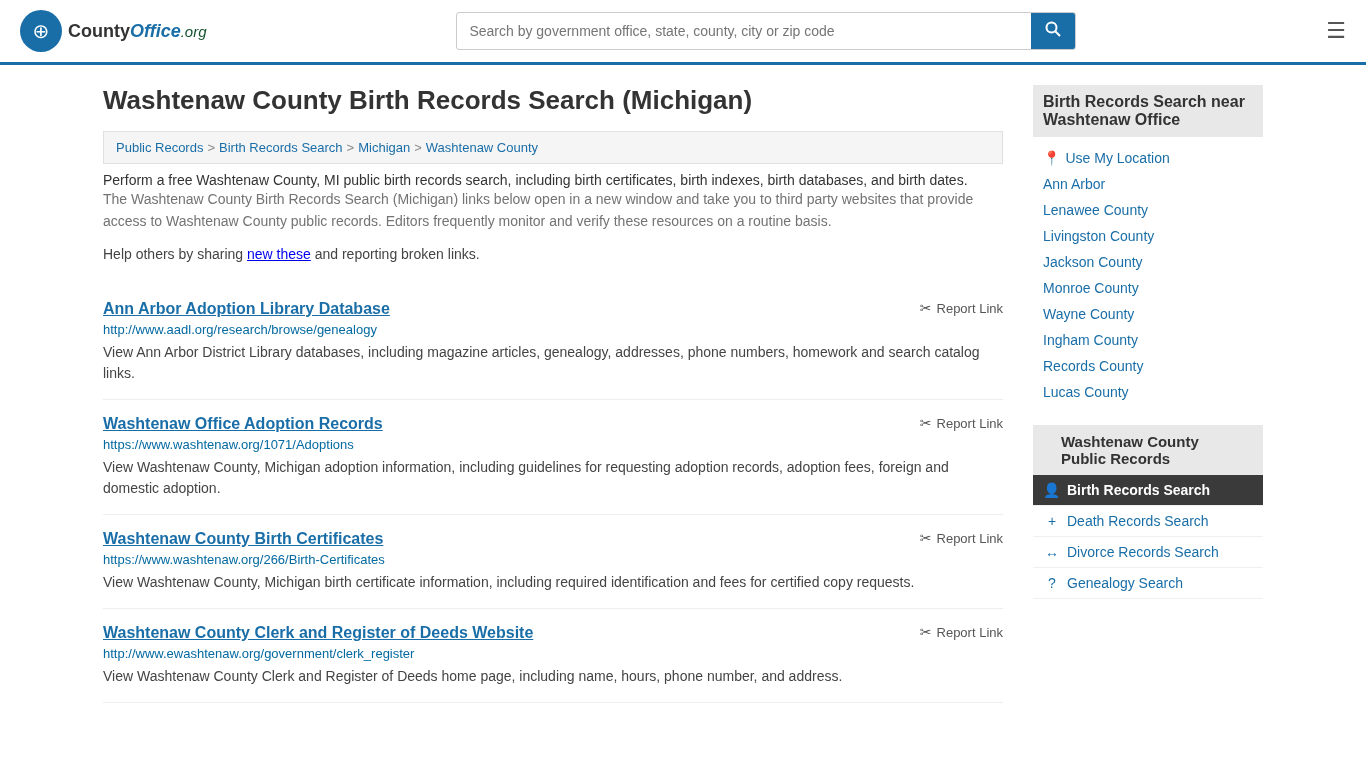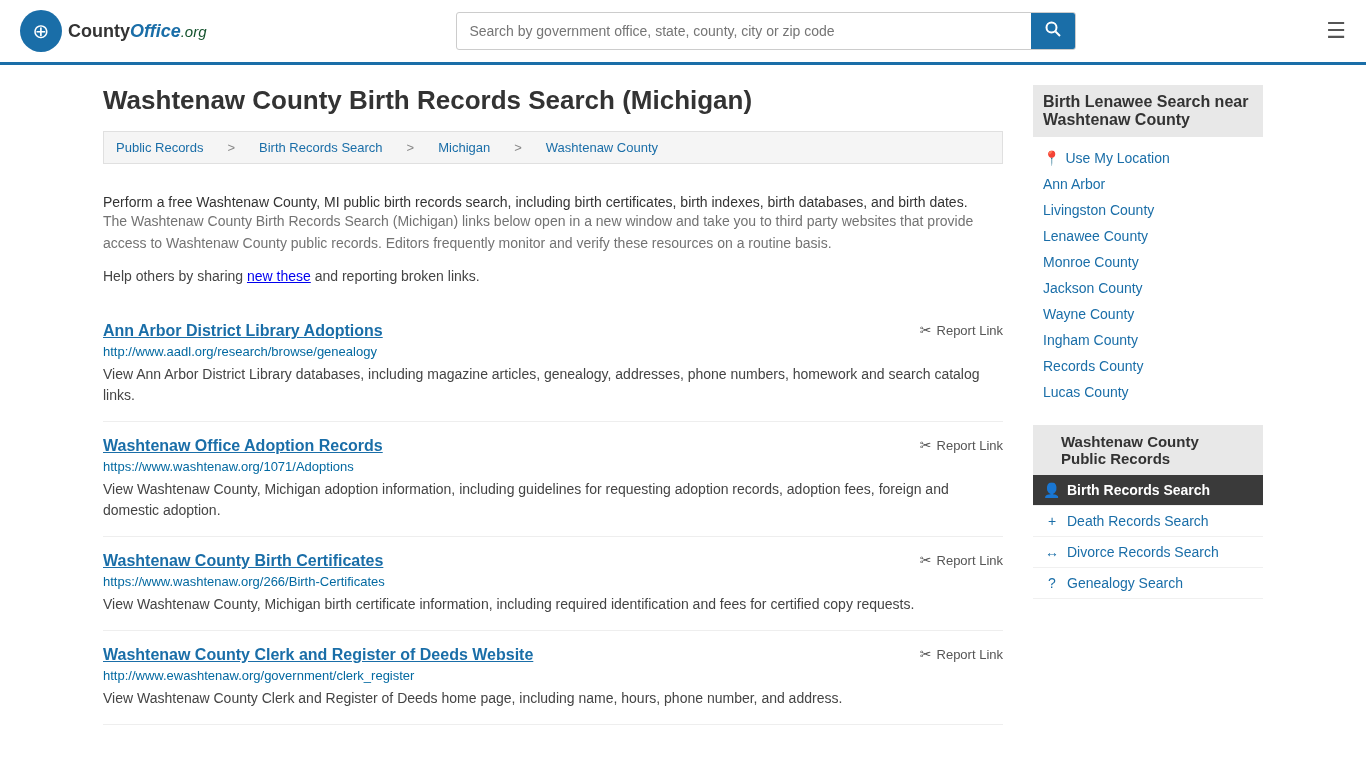--- a/index.html
+++ b/index.html
@@ -61,24 +61,24 @@
       font-weight: bold;
       color: #333;
       margin-bottom: 15px;
     }
     #breadcrumb {
       background: #f5f5f5;
       padding: 8px 12px;
       border: 1px solid #e0e0e0;
       font-size: 13px;
       color: #555;
-      margin-bottom: 30px;
-      display: flex;
-      align-items: center;
-      gap: 24px;
+      margin-bottom: 8px;
+      display: flex;
+      align-items: center;
+      gap: 4px;
       flex-wrap: wrap;
     }
     #breadcrumb a { color: #1a6ea8; text-decoration: none; }
     .bc-sep { color: #888; }
 
     
     .result-item {
       border-bottom: 1px solid #eee;
       padding: 15px 0;
     }
@@ -206,21 +206,21 @@
 
     <p class="intro-text">Perform a free Washtenaw County, MI public birth records search, including birth certificates, birth indexes, birth databases, and birth dates.</p>
     <p class="intro-text" style="margin-bottom:10px;line-height:1.6;color:#737373;font-size:14px;">The Washtenaw County Birth Records Search (Michigan) links below open in a new window and take you to third party websites that provide access to Washtenaw County public records. Editors frequently monitor and verify these resources on a routine basis.</p>
     <p class="help-text" style="font-size:14px;line-height:1.6;color:#444;margin-bottom:20px;">
       <span>Help others by sharing </span><a href="#">new these</a><span> and reporting broken links.</span>
     </p>
 
     <div id="results-list">
         <div class="result-item">
     <div class="result-header">
-      <span class="result-title">Ann Arbor District Library Adoptions</span>
+      <span class="result-title">Ann Arbor Adoption Library Database</span>
       <span class="report-link">
         <span class="report-link-icon">✂</span>
         <span>Report Link</span>
       </span>
     </div>
     <div class="result-url">http://www.aadl.org/research/browse/genealogy</div>
     <div class="result-desc">View Ann Arbor District Library databases, including magazine articles, genealogy, addresses, phone numbers, homework and search catalog links.</div>
   </div>
         <div class="result-item">
     <div class="result-header">
@@ -254,33 +254,33 @@
     </div>
     <div class="result-url">http://www.ewashtenaw.org/government/clerk_register</div>
     <div class="result-desc">View Washtenaw County Clerk and Register of Deeds home page, including name, hours, phone number, and address.</div>
   </div>
       </div>
   </div>
 
   <div id="sidebar">
 
     <div class="sidebar-section">
-      <div class="sidebar-heading">Birth Lenawee Search near Washtenaw County</div>
+      <div class="sidebar-heading">Birth Records Search near Washtenaw Office</div>
 
       <div class="use-location">
         <span class="location-icon">📍</span>
         <span>Use My Location</span>
       </div>
 
       <div id="nearby-links">
           <a class="sidebar-link" href="#">Ann Arbor</a>
+          <a class="sidebar-link" href="#">Lenawee County</a>
           <a class="sidebar-link" href="#">Livingston County</a>
-          <a class="sidebar-link" href="#">Lenawee County</a>
+          <a class="sidebar-link" href="#">Jackson County</a>
           <a class="sidebar-link" href="#">Monroe County</a>
-          <a class="sidebar-link" href="#">Jackson County</a>
           <a class="sidebar-link" href="#">Wayne County</a>
           <a class="sidebar-link" href="#">Ingham County</a>
           <a class="sidebar-link" href="#">Records County</a>
           <a class="sidebar-link" href="#">Lucas County</a>
         </div>
     </div>
 
     <div class="sidebar-section">
       <div class="sidebar-public-heading">Washtenaw County Public Records</div>
       <div id="public-records-items">

